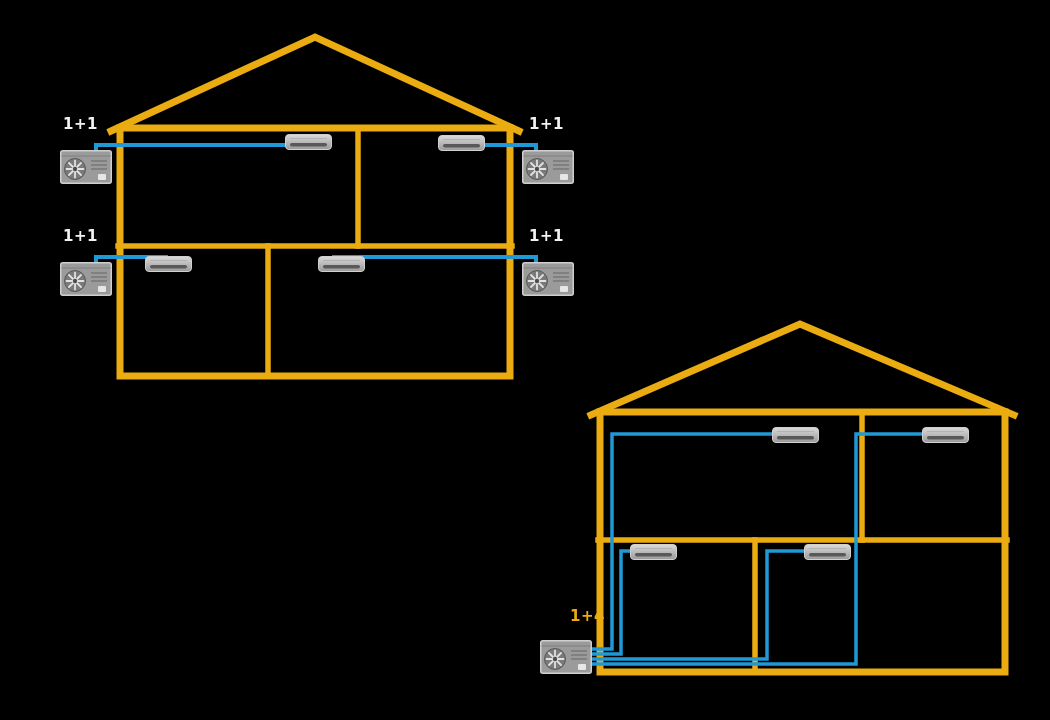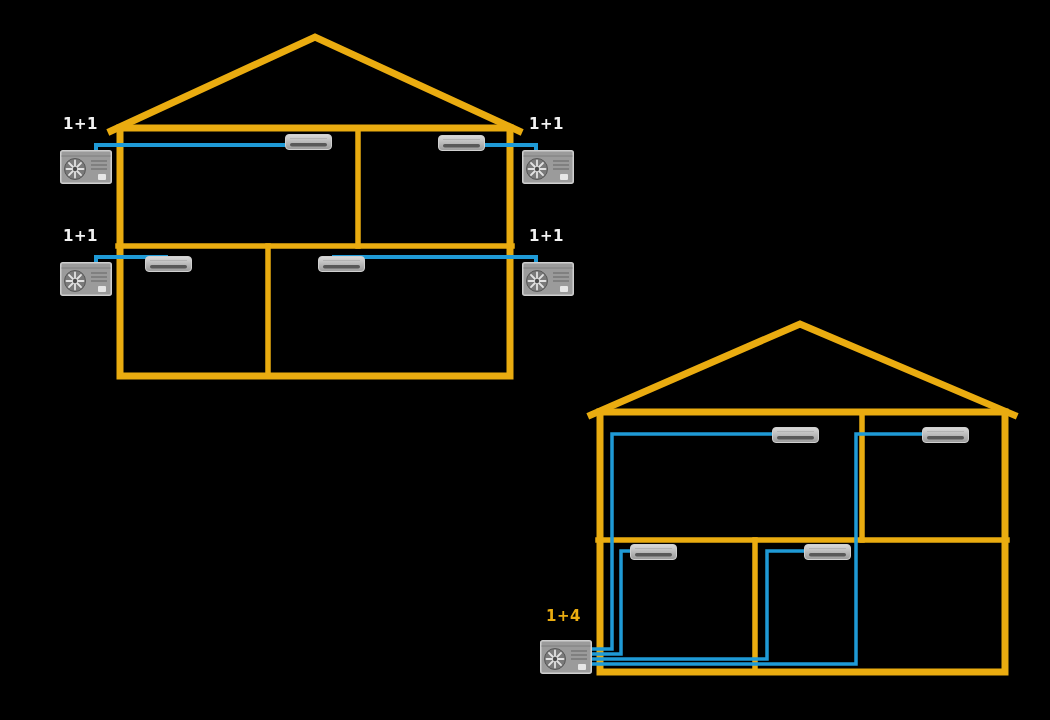--- a/index.html
+++ b/index.html
@@ -40,20 +40,21 @@
   .label {
     position: absolute;
     font-size: 15px;
     font-weight: bold;
     letter-spacing: 0.5px;
     color: var(--label-single-split, #F2F2F2);
     white-space: nowrap;
   }
   .label.multi {
     color: var(--label-multi-split, #EAAC10);
+    margin-left: 24px;
   }
 </style>
 </head>
 <body>
 
 <div id="stage">
 
   <svg class="lines" width="1050" height="720" viewBox="0 0 1050 720">
     <defs>
       <linearGradient id="indoorBody" x1="0" y1="0" x2="0" y2="1">

